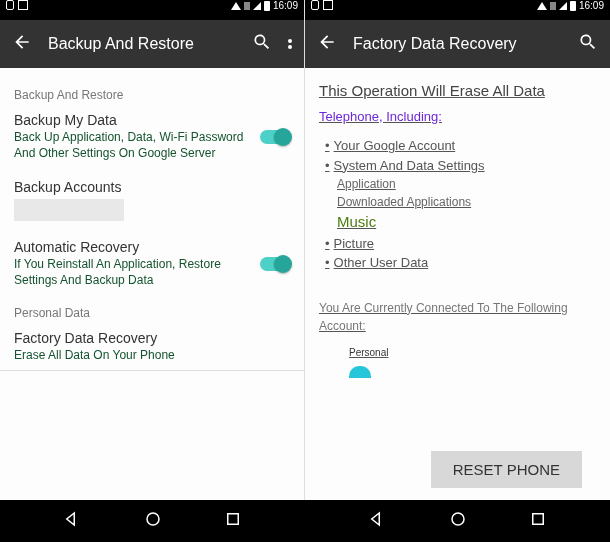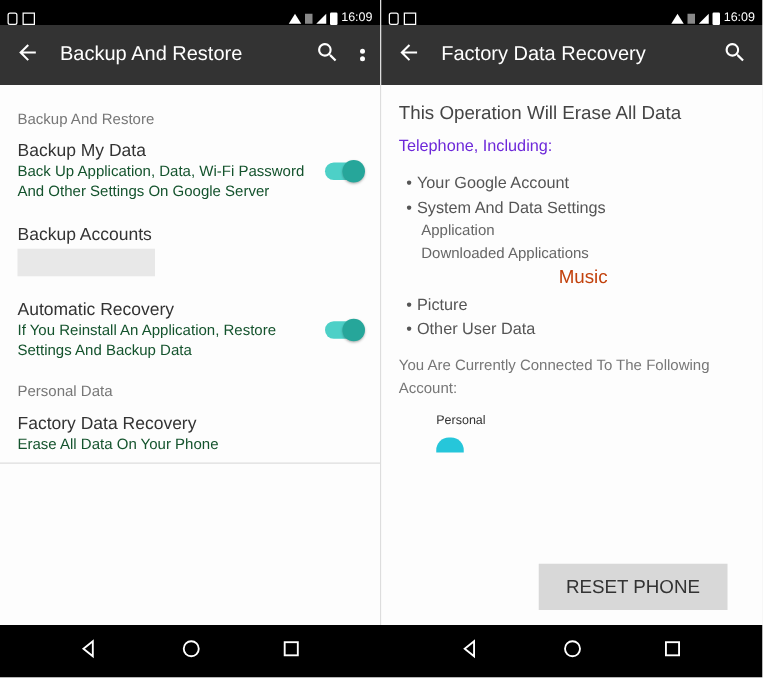--- a/index.html
+++ b/index.html
@@ -1,21 +1,21 @@
 <!DOCTYPE html>
 <html><head>
 <meta charset="utf-8">
 <style>
 * { margin: 0; padding: 0; box-sizing: border-box; font-family: Arial, sans-serif; }
 body { width: 610px; height: 542px; background: #f5f5f5; display: flex; flex-direction: column; }
 .screens { display: flex; flex: 1; }
 .screen { width: 305px; display: flex; flex-direction: column; position: relative; }
 .screen-left { border-right: 1px solid #ddd; }
 
-.statusbar { height: 20px; background: #000; color: #fff; display: flex; align-items: flex-end; justify-content: space-between; padding: 0 6px; font-size: 10px; }
+.statusbar { height: 20px; background: #000; color: #fff; display: flex; align-items: flex-start; justify-content: space-between; padding: 0 6px; font-size: 10px; }
 .statusbar-left { display: flex; gap: 4px; align-items: center; }
 .statusbar-right { display: flex; gap: 3px; align-items: center; }
 .sb-wifi { width: 0; height: 0; border-left: 5px solid transparent; border-right: 5px solid transparent; border-bottom: 8px solid #fff; }
 .sb-sig { width: 0; height: 0; border-left: 8px solid transparent; border-bottom: 8px solid #fff; }
 .sb-sim { width: 6px; height: 8px; background: #888; }
 .sb-batt { width: 6px; height: 10px; background: #fff; border-radius: 1px; }
 .sb-square { width: 10px; height: 10px; border: 1px solid #fff; }
 .sb-tab { width: 8px; height: 10px; border: 1px solid #fff; border-radius: 2px; }
 
 .appbar { height: 48px; background: #333; color: #fff; display: flex; align-items: center; padding: 0 12px; gap: 16px; }
@@ -28,21 +28,21 @@
 .content { flex: 1; background: #fdfdfd; padding: 12px 14px; overflow: hidden; font-size: 13px; color: #444; }
 .section-header { font-size: 12px; color: #777; margin: 8px 0 10px; }
 .item { margin-bottom: 18px; position: relative; }
 .item-title { font-size: 14px; color: #333; margin-bottom: 2px; }
 .item-sub { font-size: 12px; color: #14532d; line-height: 1.3; padding-right: 40px; }
 .toggle { position: absolute; right: 0; top: 50%; transform: translateY(-50%); width: 30px; height: 14px; background: #4dd0c7; border-radius: 7px; }
 .toggle::after { content: ''; position: absolute; right: -2px; top: -2px; width: 18px; height: 18px; background: #26a69a; border-radius: 50%; box-shadow: 0 1px 2px rgba(0,0,0,0.3); }
 .account-box { width: 110px; height: 22px; background: #e8e8e8; margin-top: 4px; }
 .divider { height: 1px; background: #ddd; margin: 6px -14px 10px; }
 
-.right-content { font-size: 14px; color: #555; line-height: 1.5; }
+.right-content { font-size: 14px; color: #555; line-height: 1.5; text-decoration: underline; }
 .right-content .heading { font-size: 15px; color: #444; margin-bottom: 4px; }
 .right-content ul { list-style: none; margin: 10px 0; }
 .right-content li { font-size: 13px; color: #555; padding-left: 6px; }
 .right-content li::before { content: '•'; margin-right: 4px; color: #555; }
 .right-content .sub-li { padding-left: 18px; font-size: 12px; color: #666; }
 .acct-label { font-size: 10px; color: #333; margin: 10px 0 6px 30px; }
 .acct-swatch { width: 22px; height: 12px; background: #26c6da; border-radius: 10px 10px 0 0; margin-left: 30px; }
 .reset-btn { position: absolute; bottom: 12px; right: 28px; padding: 10px 22px; background: #d8d8d8; color: #333; font-size: 15px; font-weight: 500; border: none; }
 
 .navbar { height: 42px; background: #000; display: flex; }
@@ -147,25 +147,25 @@
     </div>
 
     <div class="content right-content">
       <div class="heading">This Operation Will Erase All Data</div>
       <div style="font-size:13px;color:#6d28d9;">Telephone, Including:</div>
       <ul>
         <li>Your Google Account</li>
         <li>System And Data Settings</li>
         <div class="sub-li">Application</div>
         <div class="sub-li">Downloaded Applications</div>
-        <div class="sub-li" style="font-size:15px;color:#c2410c;text-align:center;">Music</div>
+        <div class="sub-li" style="font-size:15px;color:#4d7c0f;">Music</div>
         <li>Picture</li>
         <li>Other User Data</li>
       </ul>
-      <div style="font-size:12px;color:#777;margin-top:10px;">You Are Currently Connected To The Following Account:</div>
+      <div style="font-size:12px;color:#777;margin-top:26px;">You Are Currently Connected To The Following Account:</div>
       <div class="acct-label">Personal</div>
       <div class="acct-swatch"></div>
       <button class="reset-btn">RESET PHONE</button>
     </div>
   </div>
 </div>
 
 <div class="navbar">
   <div class="nav-half">
     <span><svg viewBox="0 0 24 24" stroke="#fff" fill="none" stroke-width="2">

